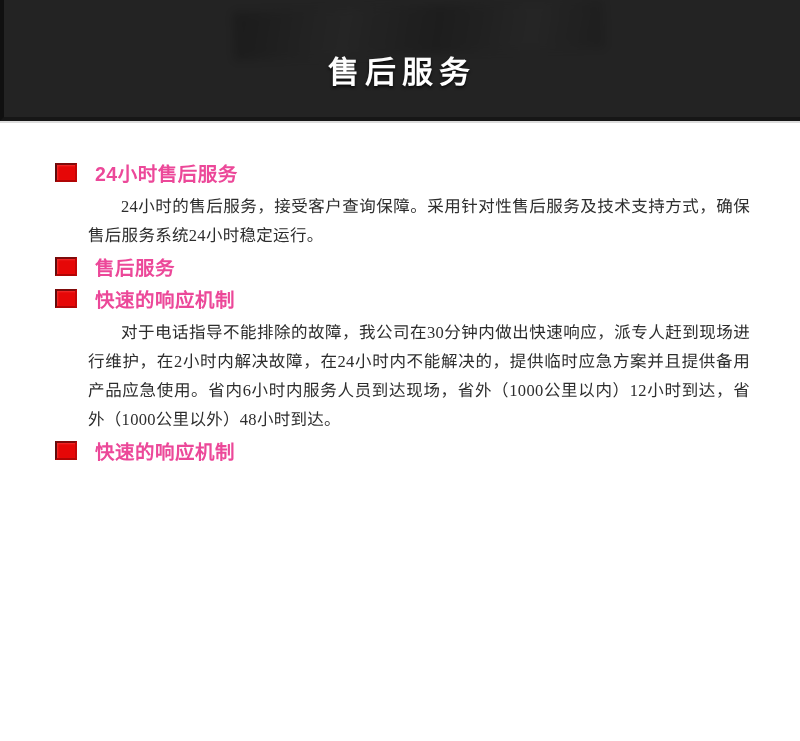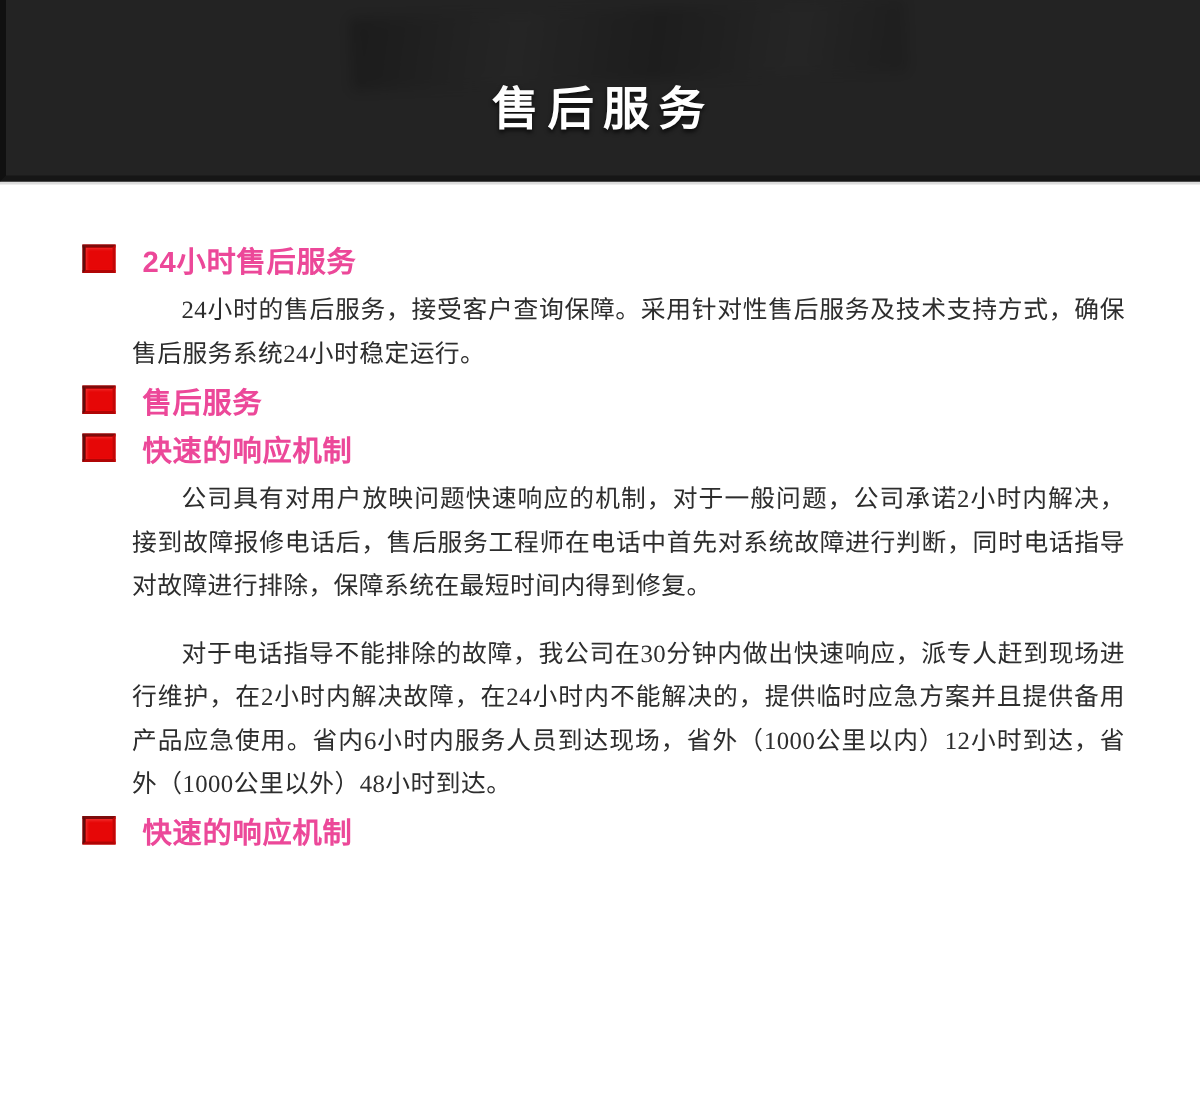--- a/index.html
+++ b/index.html
@@ -109,21 +109,20 @@
         <span class="bullet"></span>
         <h2 class="heading">售后服务</h2>
       </div>
     </section>
 
     <section class="section">
       <div class="heading-row">
         <span class="bullet"></span>
         <h2 class="heading">快速的响应机制</h2>
       </div>
-      <p class="para">公司具有对用户放映问题快速响应的机制，对于一般问题，公司承诺2小时内解决，接到故障报修电话后，售后服务工程师在电话中首先对系统故障进行判断，同时电话指导对故障进行排除，保障系统在最短时间内得到修复。</p>
       <p class="para">对于电话指导不能排除的故障，我公司在30分钟内做出快速响应，派专人赶到现场进行维护，在2小时内解决故障，在24小时内不能解决的，提供临时应急方案并且提供备用产品应急使用。省内6小时内服务人员到达现场，省外（1000公里以内）12小时到达，省外（1000公里以外）48小时到达。</p>
     </section>
 
     <section class="section">
       <div class="heading-row">
         <span class="bullet"></span>
         <h2 class="heading">快速的响应机制</h2>
       </div>
     </section>
 

